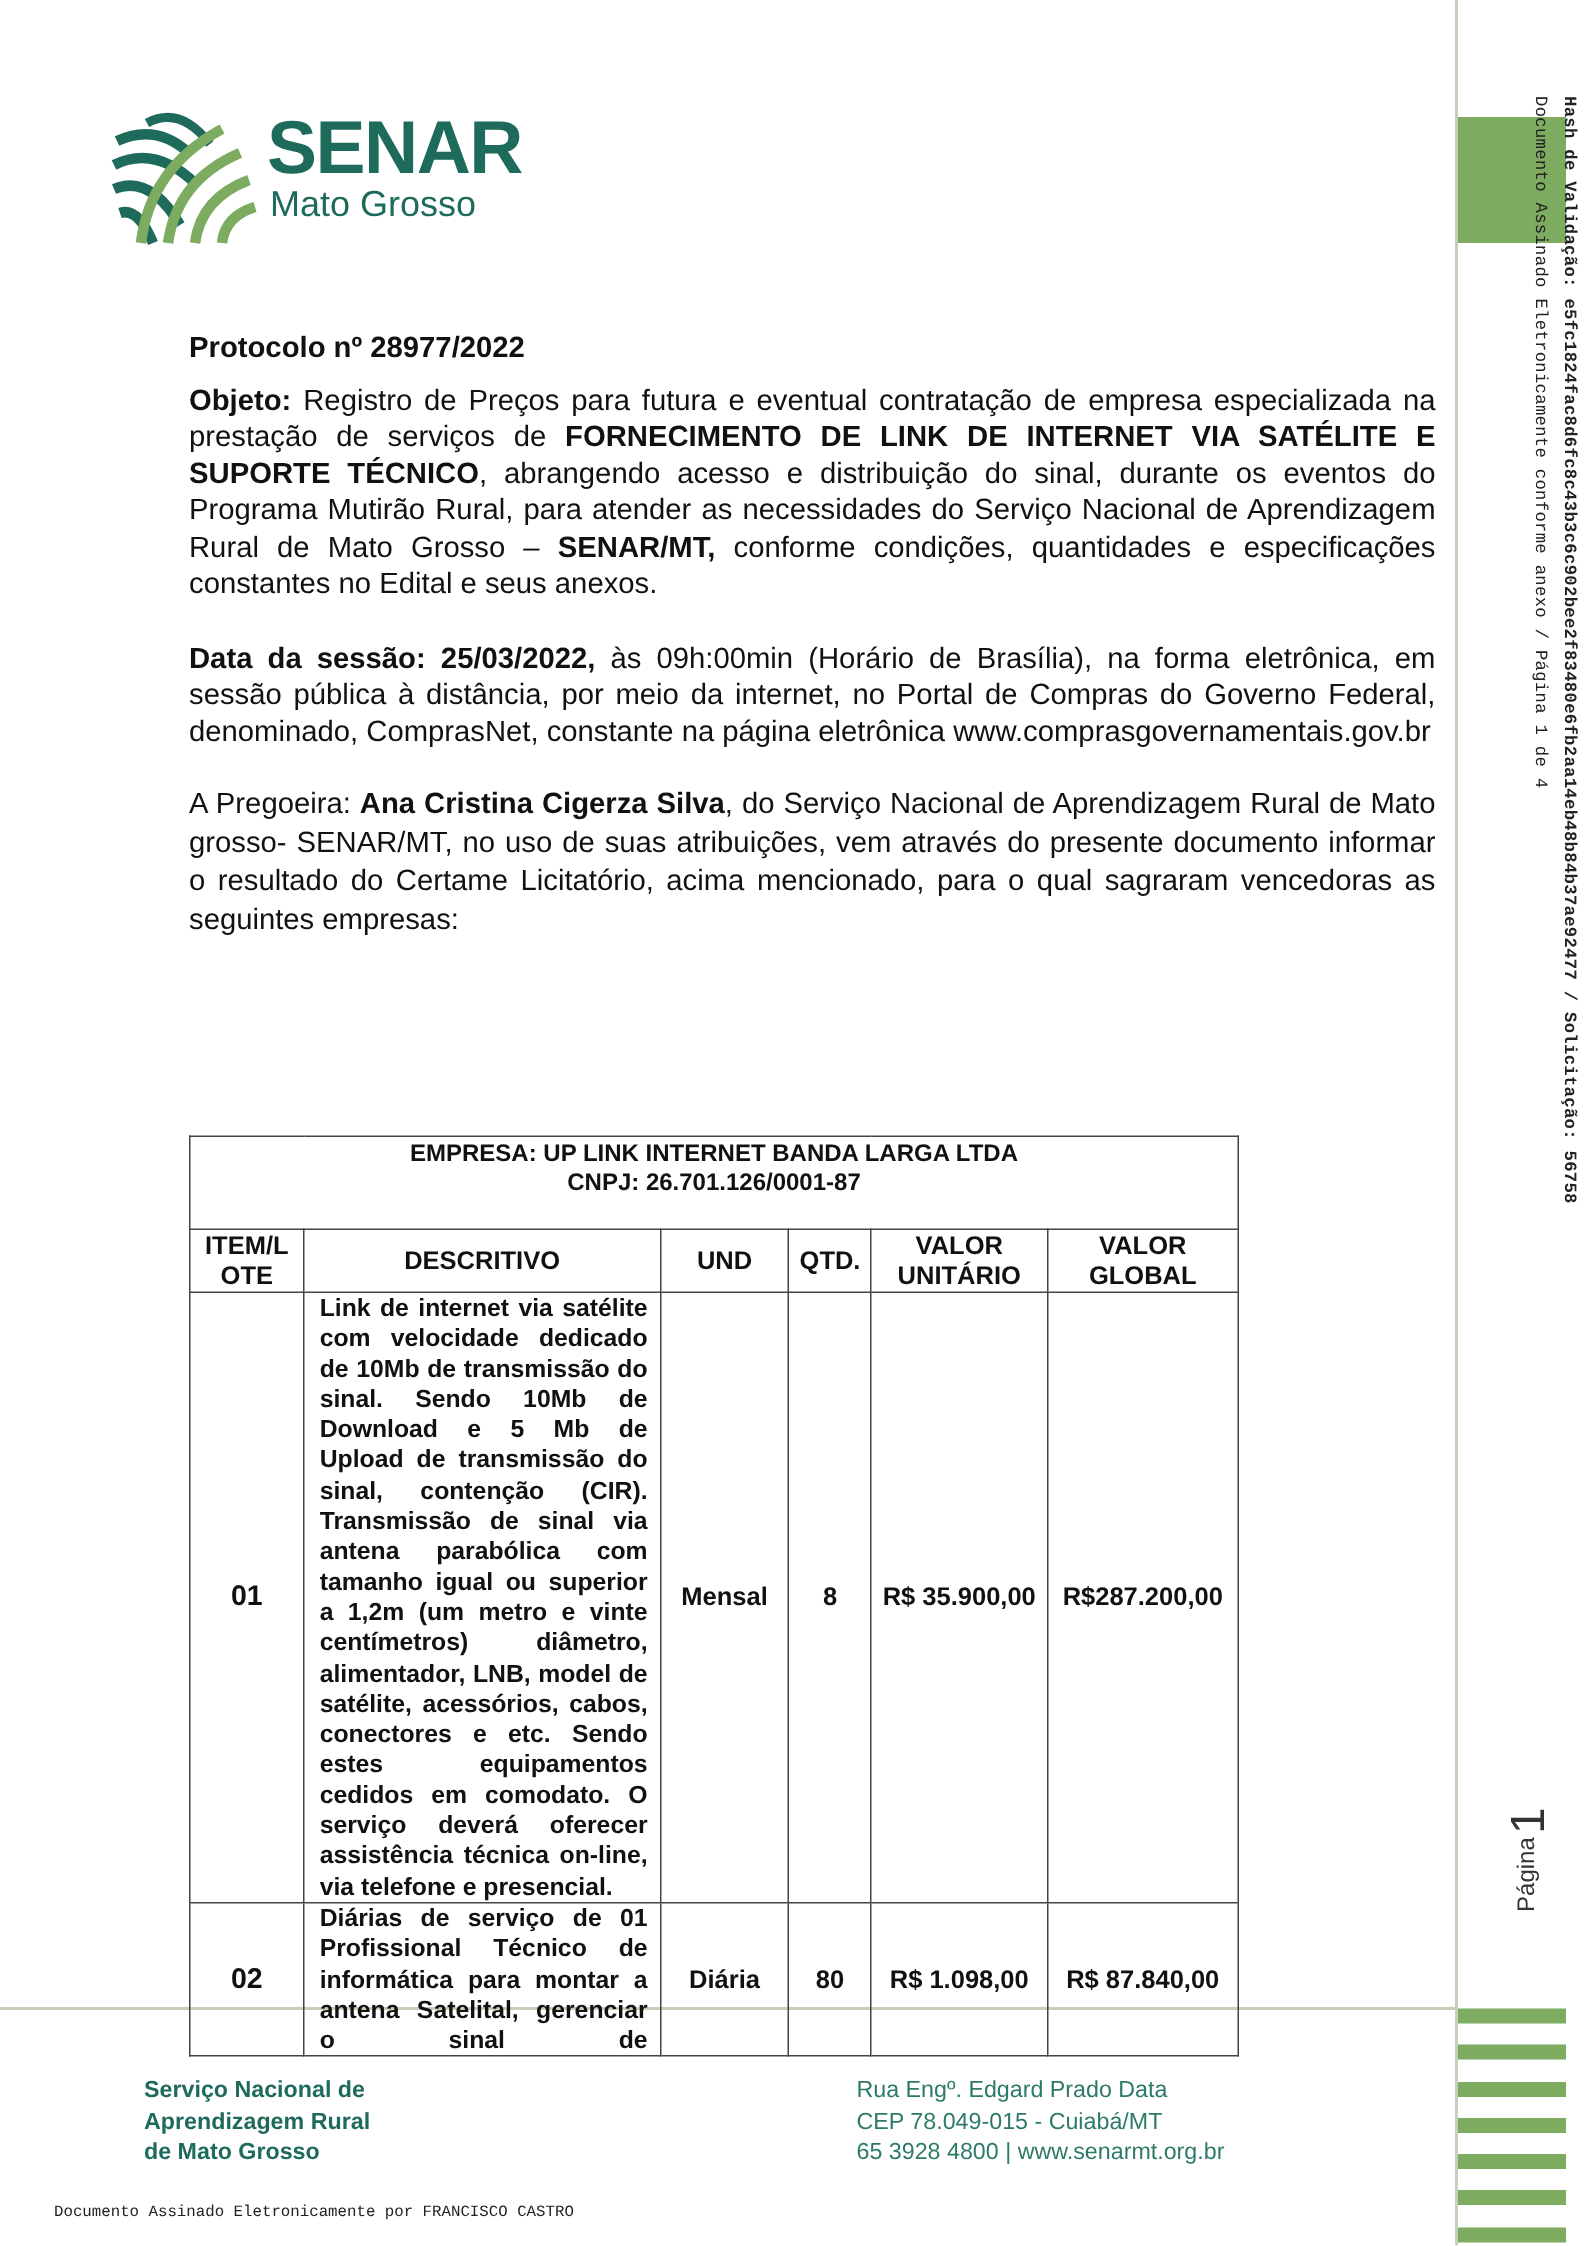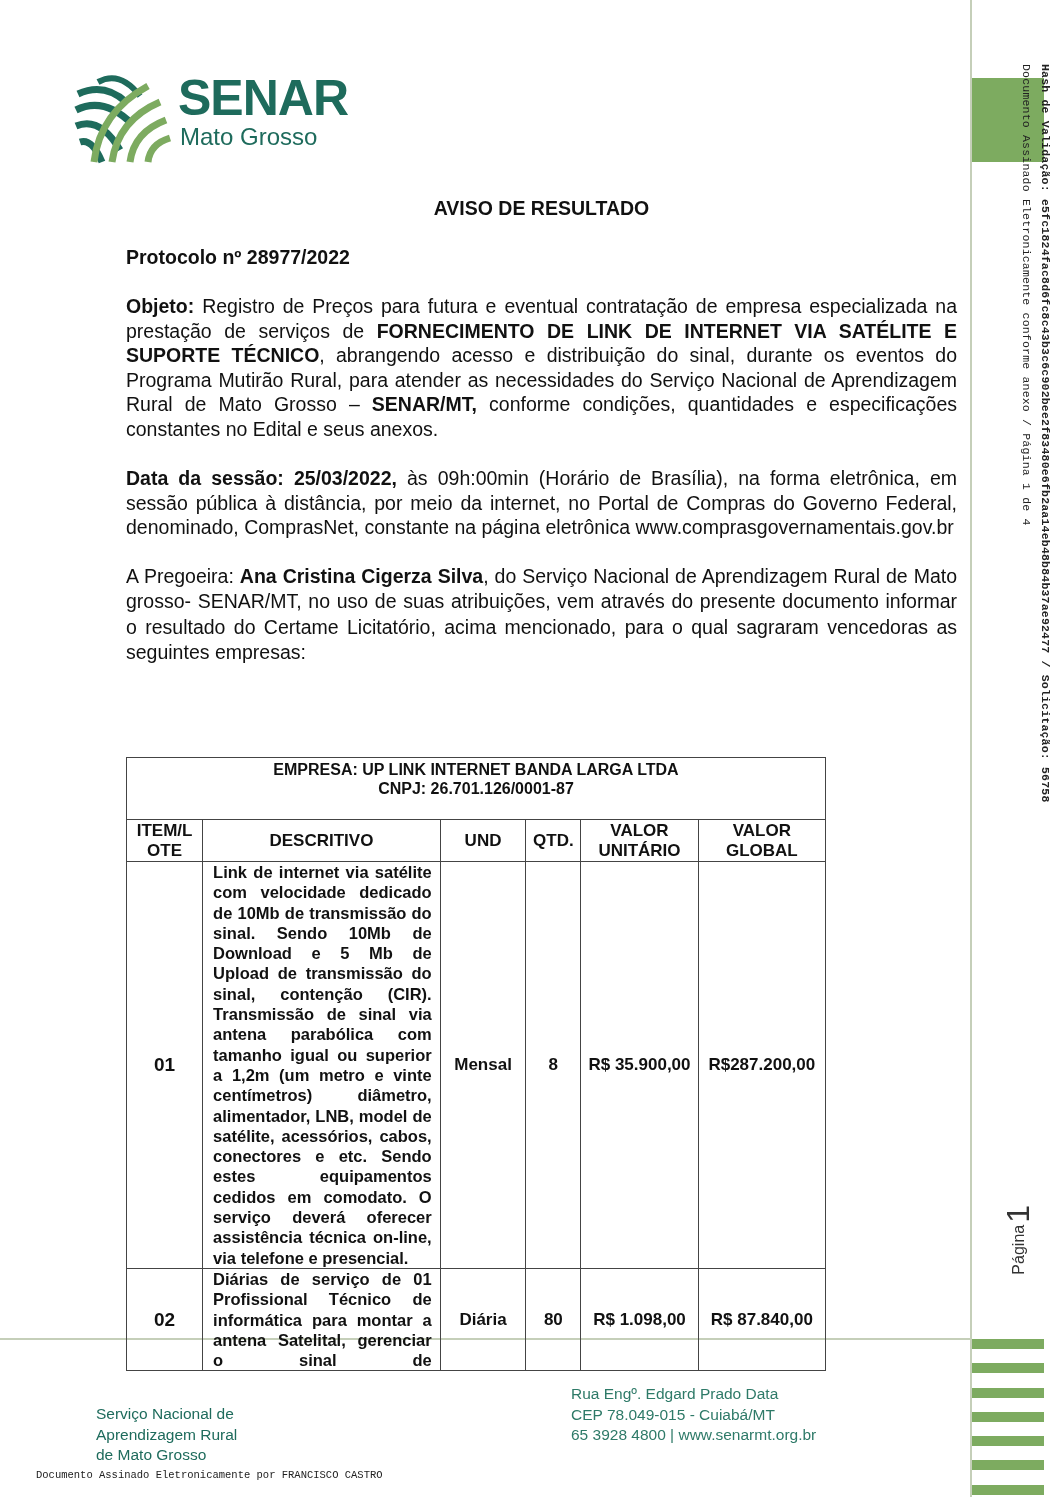--- a/index.html
+++ b/index.html
@@ -38,21 +38,21 @@
   table.res td, table.res th { border: 1.5px solid #444; }
   .company-cell { text-align: center; font-weight: bold; font-size: 16px; line-height: 19px; height: 62px; vertical-align: top; padding-top: 2px; }
   .hdr th { font-weight: bold; font-size: 17px; line-height: 20px; height: 42px; text-align: center; }
   .row td { text-align: center; font-weight: bold; font-size: 17px; }
   .row td.item { font-size: 19px; }
   .row td.desc { text-align: justify; text-align-last: left; font-size: 16.5px; line-height: 20.3px; padding: 0 8px 0 10px; vertical-align: top; margin-left: 12px; }
   .row2 td.desc { text-align-last: justify; }
   .row2 td { font-family: "Liberation Sans", sans-serif; }
 
   
-  .foot-left { position: absolute; left: 96px; top: 1384px; font-size: 15.5px; line-height: 20.5px; font-weight: normal; color: #1e6b5c; margin-top: 20px; }
+  .foot-left { position: absolute; left: 96px; top: 1384px; font-size: 15.5px; line-height: 20.5px; font-weight: bold; color: #1e6b5c; }
   .foot-right { position: absolute; left: 571px; top: 1384px; font-size: 15.5px; line-height: 20.5px; color: #2e7a68; }
   .signed { position: absolute; left: 36px; top: 1469px; font-family: "Liberation Mono", monospace; font-size: 10.5px; color: #222; }
 </style>
 </head>
 <body>
 
 <div class="vrule"></div>
 <div class="green-top"></div>
 <div class="footer-rule"></div>
 <div class="green-stripe" style="top:1339px"></div>
@@ -85,24 +85,23 @@
       <path d="M74 90 Q76 72 96 66" stroke="#7dab60" stroke-width="7"></path>
     </g>
   </svg>
   <div class="logo-text">
     <div class="logo-senar">SENAR</div>
     <div class="logo-mt">Mato Grosso</div>
   </div>
 </div>
 
 <div class="content">
-  <div class="title">AVISO DE RESULTADO</div>
   <div class="b" style="margin-top:24px">Protocolo nº 28977/2022</div>
 
-  <div class="p" style="margin-top:25px">
+  <div class="p" style="margin-top:10px">
     <span class="b">Objeto:</span><span> Registro de Preços para futura e eventual contratação de empresa especializada na prestação de serviços de </span><span class="b">FORNECIMENTO DE LINK DE INTERNET VIA SATÉLITE E SUPORTE TÉCNICO</span><span>, abrangendo acesso e distribuição do sinal, durante os eventos do Programa Mutirão Rural, para atender as necessidades do Serviço Nacional de Aprendizagem Rural de Mato Grosso – </span><span class="b">SENAR/MT,</span><span> conforme condições, quantidades e especificações constantes no Edital e seus anexos.</span>
   </div>
 
   <div class="p" style="margin-top:25px">
     <span class="b">Data da sessão: 25/03/2022,</span><span> às 09h:00min (Horário de Brasília), na forma eletrônica, em sessão pública à distância, por meio da internet, no Portal de Compras do Governo Federal, denominado, ComprasNet, constante na página eletrônica www.comprasgovernamentais.gov.br</span>
   </div>
 
   <div class="p" style="margin-top:24px; line-height:25.5px">
     <span>A Pregoeira: </span><span class="b">Ana Cristina Cigerza Silva</span><span>, do Serviço Nacional de Aprendizagem Rural de Mato grosso- SENAR/MT, no uso de suas atribuições, vem através do presente documento informar o resultado do Certame Licitatório, acima mencionado, para o qual sagraram vencedoras as seguintes empresas:</span>
   </div>

